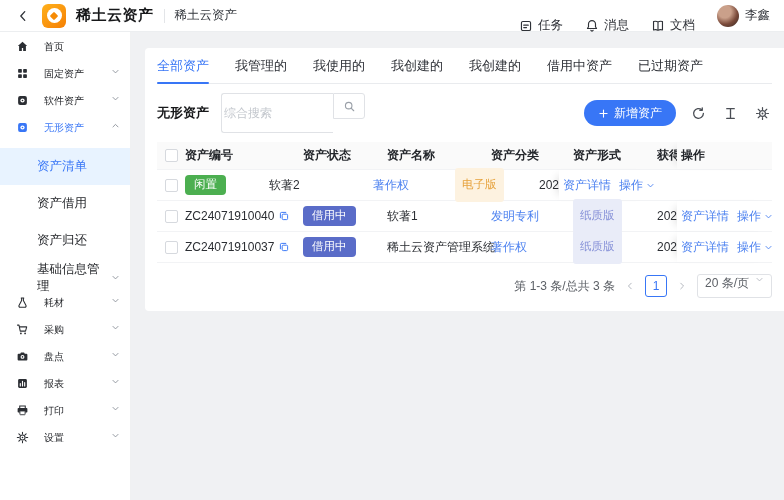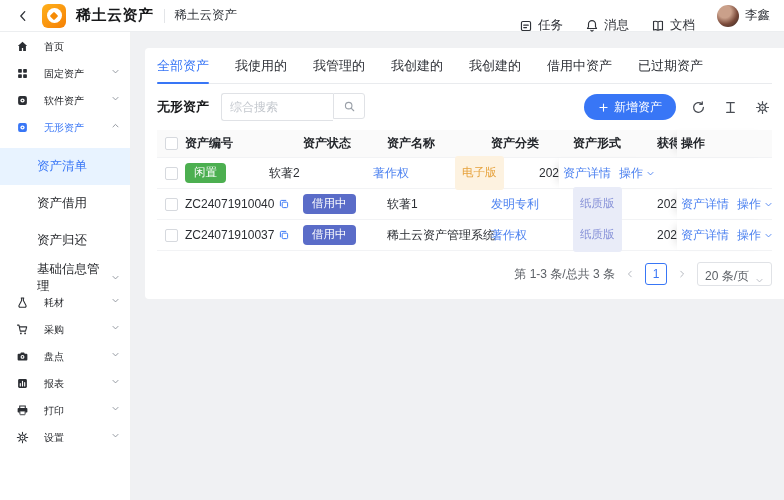--- a/index.html
+++ b/index.html
@@ -57,22 +57,22 @@
   .tabs { display:flex; gap:26px; height:36px; align-items:stretch; border-bottom:1px solid #e9ebee; }
   .tab { font-size:13px; color:#2f3238; display:flex; align-items:center; position:relative; cursor:pointer; }
   .tab.active { color:#3876f6; }
   .tab.active::after { content:""; position:absolute; left:0; right:0; bottom:-1px; height:2px;
     background:#3876f6; border-radius:1px; }
 
   
   .toolbar { display:flex; align-items:center; margin:9px 0; }
   .tb-title { font-size:13px; font-weight:bold; color:#17181a; margin-right:12px; }
   .search-group { display:flex; }
-  .search-input { width:112px; height:28px; border:1px solid #e0e2e6; border-right:none;
-    border-radius:3px 0 0 3px; padding:0 8px; font-size:12px; color:#333; outline:none;
+  .search-input { width:112px; height:40px; border:1px solid #e0e2e6; border-right:none;
+    border-radius:3px 0 0 3px; padding:0 2px; font-size:12px; color:#333; outline:none;
     font-family:inherit; }
   .search-input::placeholder { color:#c3c7cd; }
   .search-btn { width:32px; height:26px; border:1px solid #e0e2e6; border-radius:0 3px 3px 0;
     background:#fff; display:flex; align-items:center; justify-content:center; cursor:pointer; }
   .tb-spacer { flex:1; }
   .add-btn { height:26px; padding:0 14px; border:none; border-radius:13px; background:#3876f6;
     color:#fff; font-size:12px; display:flex; align-items:center; gap:5px; cursor:pointer; font-family:inherit; }
   .tb-icon { background:none; border:none; padding:2px; margin-left:13px; display:flex; cursor:pointer; }
 
   
@@ -99,21 +99,21 @@
   .tag.electronic { background:#fdf2e0; color:#e6a23c; }
   .tag.paper { background:#e9ecf8; color:#8792d8; }
 
   
   .pagination { display:flex; align-items:center; justify-content:flex-end; gap:8px;
     padding:11px 0 13px; font-size:12px; color:#5c6066; }
   .pg-arrow { display:flex; padding:2px; cursor:pointer; background:none; border:none; }
   .pg-num { min-width:22px; height:22px; border:1px solid #3876f6; border-radius:3px; color:#3876f6;
     display:flex; align-items:center; justify-content:center; background:#fff; cursor:pointer; }
   .pg-size { height:24px; border:1px solid #e0e2e6; border-radius:3px; background:#fff;
-    display:flex; align-items:flex-end; gap:6px; padding:0 7px; color:#5c6066; cursor:pointer; }
+    display:flex; align-items:flex-start; gap:6px; padding:0 7px; color:#5c6066; cursor:pointer; }
 </style>
 </head>
 <body>
 
 <div class="app">
 
   <header class="top-header">
     <div class="h-left">
       <button class="back-btn">
         <span>
@@ -339,22 +339,22 @@
         </span>
       </div>
 
     </aside>
 
     <main class="main">
       <section class="card">
 
         <nav class="tabs">
           <div class="tab active">全部资产</div>
+          <div class="tab">我管理的</div>
           <div class="tab">我使用的</div>
-          <div class="tab">我管理的</div>
           <div class="tab">我创建的</div>
           <div class="tab">我创建的</div>
           <div class="tab">借用中资产</div>
           <div class="tab">已过期资产</div>
         </nav>
 
         <div class="toolbar">
           <div class="tb-title">无形资产</div>
           <div class="search-group">
             <input class="search-input" type="text" placeholder="综合搜索" style="">

